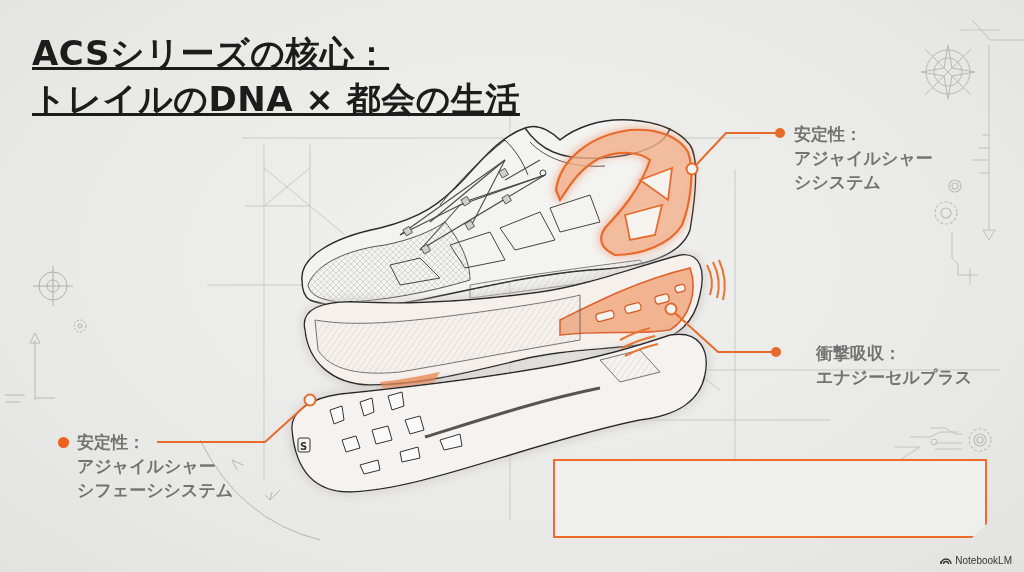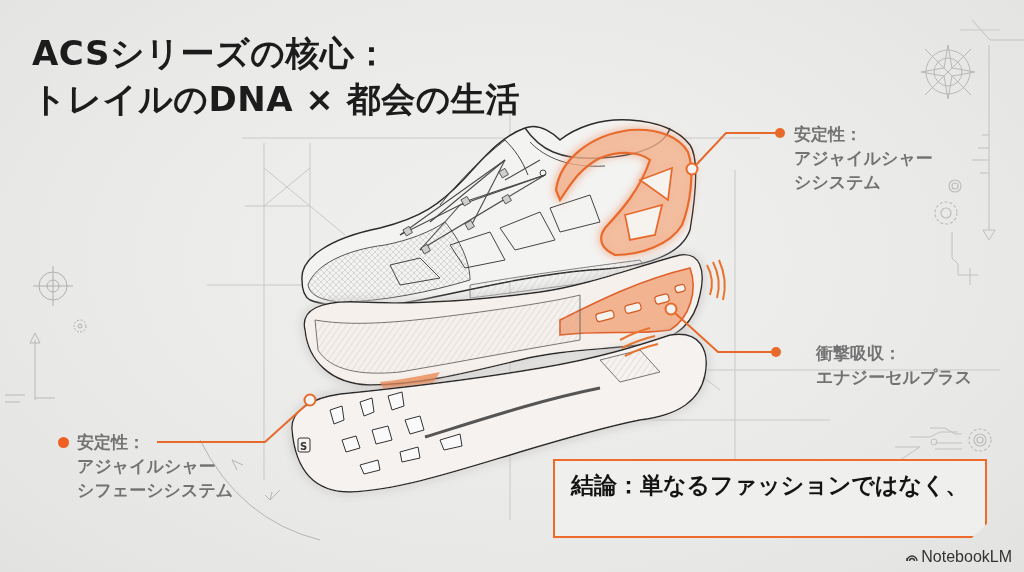--- a/index.html
+++ b/index.html
@@ -11,21 +11,21 @@
     color: #1a1a1a;
   }
   .canvas {
     position: absolute; inset: 0;
     background: radial-gradient(ellipse at 50% 45%, #f1f1f0 0%, #e8e8e7 70%, #e2e2e1 100%);
   }
   svg.deco { position: absolute; left: 0; top: 0; }
   .title {
     position: absolute; left: 32px; top: 30px;
     font-size: 34px; font-weight: bold; line-height: 46px;
-    letter-spacing: 0.5px; color: #1c1c1c;
+    letter-spacing: 0.5px; color: #1c1c1c; text-decoration: underline;
   }
   .title div { white-space: nowrap; }
   .callout {
     position: absolute;
     font-size: 17px; font-weight: bold; line-height: 24px;
     color: #737373; white-space: nowrap;
   }
   .callout .dot {
     position: absolute; width: 11px; height: 11px; border-radius: 50%;
     background: #f06020;
@@ -35,21 +35,21 @@
     border: 2.5px solid #ee6b2c;
     background: #efefee;
     box-sizing: border-box;
     padding: 8px 0 0 16px;
     font-size: 23px; font-weight: bold; line-height: 32px; color: #141414;
     clip-path: polygon(0 0, 100% 0, 100% 82%, 96.5% 100%, 0 100%);
   }
   .conclusion div { white-space: nowrap; }
   .brand {
     position: absolute; right: 12px; bottom: 6px;
-    font-size: 16px; color: #333; display: flex; align-items: center; gap: 3px;
+    font-size: 10px; color: #333; display: flex; align-items: center; gap: 3px;
     font-family: "Liberation Sans", sans-serif;
   }
 </style>
 </head>
 <body>
 
 <div class="canvas"></div>
 
 <svg class="deco" width="1024" height="572" viewBox="0 0 1024 572">
   <defs>
@@ -265,21 +265,20 @@
 </div>
 
 <div class="callout" style="left:77px; top:430px;">
   <span class="dot" style="left:-19px; top:7px;"></span>
   <div>安定性：</div>
   <div>アジャイルシャー</div>
   <div>シフェーシシステム</div>
 </div>
 
 <div class="conclusion">
-  <div>結論：単なるファッションではなく、</div>
 </div>
 
 <div class="brand">
   <svg width="12" height="9" viewBox="0 0 12 9">
     <path d="M1 8 A5 5 0 0 1 11 8" fill="none" stroke="#333" stroke-width="1.3"></path>
     <path d="M3.5 8 A2.5 2.5 0 0 1 8.5 8" fill="none" stroke="#333" stroke-width="1.3"></path>
     <path d="M1 8 L1 5" stroke="#333" stroke-width="1.3"></path>
   </svg>
   <span>NotebookLM</span>
 </div>

